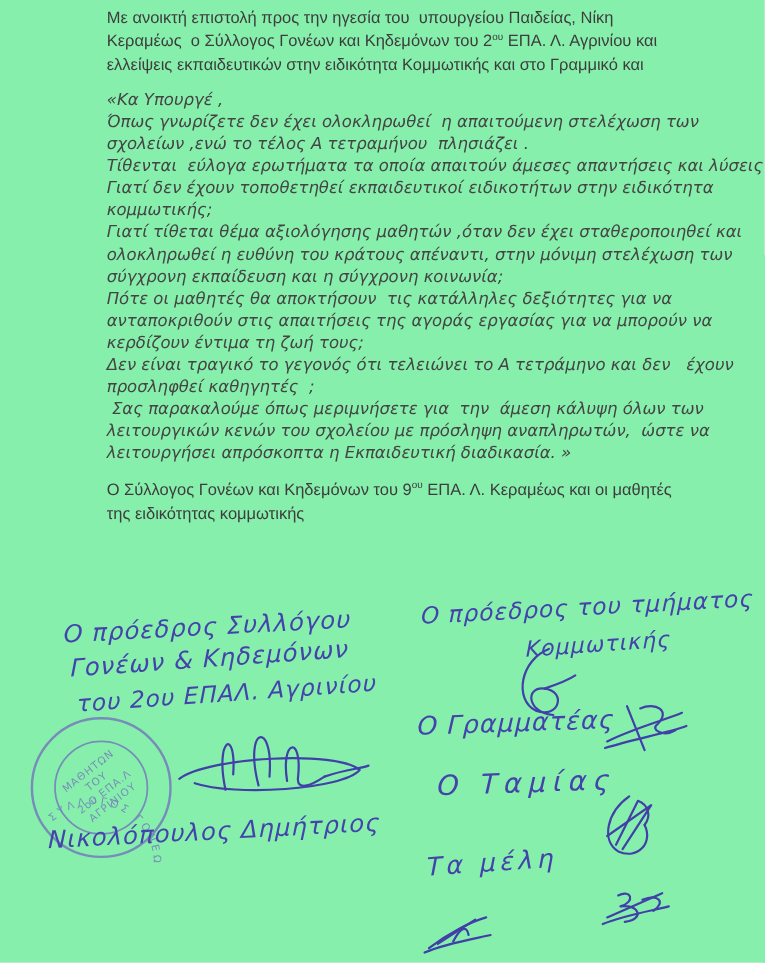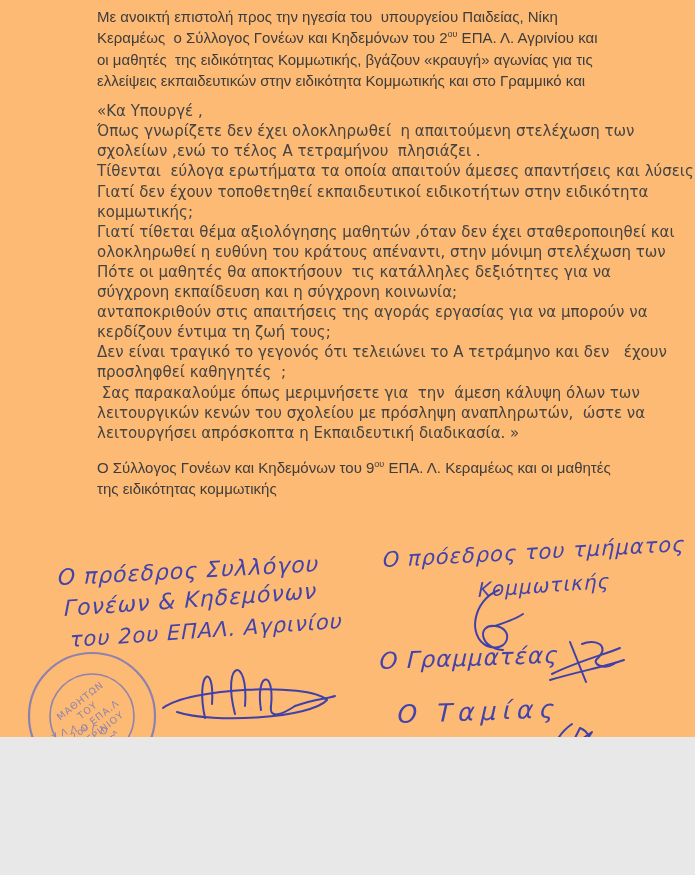--- a/index.html
+++ b/index.html
@@ -1,32 +1,33 @@
 <!DOCTYPE html>
 <html><head>
 <meta charset="utf-8">
 <style>
   html,body{margin:0;padding:0;background:#e8e8e8;}
   .page{
     position:relative;
-    width:695px;height:737px;
-    background:#fdba74;
+    width:695px;height:875px;
+    background:#86efac;
     font-family:"Liberation Sans",sans-serif;
     overflow:hidden;
     margin:0 auto;
   }
   
   .typed{
     position:absolute;left:97px;top:6px;width:560px;
     color:#3d3d3d;font-size:15px;
   }
   .ln{white-space:pre;}
   .para-intro{line-height:21.3px;}
   .para-quote{
     margin-top:10px;line-height:20.1px;
+    font-style:italic;
     font-family:"DejaVu Sans",sans-serif;
     color:#444444;
   }
   .para-closing{margin-top:14px;line-height:21.3px;}
   sup{font-size:9px;line-height:0;margin-top:33px;}
   
   .hw{
     position:absolute;
     color:#4343ab;
     font-family:"DejaVu Sans",sans-serif;
@@ -44,35 +45,34 @@
 </head>
 <body>
 
 <div class="page">
 
   <div class="typed">
 
     <div class="para-intro">
       <div class="ln">Με ανοικτή επιστολή προς την ηγεσία του  υπουργείου Παιδείας, Νίκη</div>
       <div class="ln"><span>Κεραμέως  ο Σύλλογος Γονέων και Κηδεμόνων του 2</span><sup>ου</sup><span> ΕΠΑ. Λ. Αγρινίου και</span></div>
-      <div class="ln">οι μαθητές  της ειδικότητας Κομμωτικής, βγάζουν «κραυγή» αγωνίας για τις</div>
       <div class="ln">ελλείψεις εκπαιδευτικών στην ειδικότητα Κομμωτικής και στο Γραμμικό και</div>
     </div>
 
     <div class="para-quote">
       <div class="ln">«Κα Υπουργέ ,</div>
       <div class="ln">Όπως γνωρίζετε δεν έχει ολοκληρωθεί  η απαιτούμενη στελέχωση των</div>
       <div class="ln">σχολείων ,ενώ το τέλος Α τετραμήνου  πλησιάζει .</div>
       <div class="ln">Τίθενται  εύλογα ερωτήματα τα οποία απαιτούν άμεσες απαντήσεις και λύσεις .</div>
       <div class="ln">Γιατί δεν έχουν τοποθετηθεί εκπαιδευτικοί ειδικοτήτων στην ειδικότητα</div>
       <div class="ln">κομμωτικής;</div>
       <div class="ln">Γιατί τίθεται θέμα αξιολόγησης μαθητών ,όταν δεν έχει σταθεροποιηθεί και</div>
       <div class="ln">ολοκληρωθεί η ευθύνη του κράτους απέναντι, στην μόνιμη στελέχωση των</div>
+      <div class="ln">σύγχρονη εκπαίδευση και η σύγχρονη κοινωνία;</div>
       <div class="ln">Πότε οι μαθητές θα αποκτήσουν  τις κατάλληλες δεξιότητες για να</div>
-      <div class="ln">σύγχρονη εκπαίδευση και η σύγχρονη κοινωνία;</div>
       <div class="ln">ανταποκριθούν στις απαιτήσεις της αγοράς εργασίας για να μπορούν να</div>
       <div class="ln">κερδίζουν έντιμα τη ζωή τους;</div>
       <div class="ln">Δεν είναι τραγικό το γεγονός ότι τελειώνει το Α τετράμηνο και δεν   έχουν</div>
       <div class="ln">προσληφθεί καθηγητές  ;</div>
       <div class="ln"> Σας παρακαλούμε όπως μεριμνήσετε για  την  άμεση κάλυψη όλων των</div>
       <div class="ln">λειτουργικών κενών του σχολείου με πρόσληψη αναπληρωτών,  ώστε να</div>
       <div class="ln">λειτουργήσει απρόσκοπτα η Εκπαιδευτική διαδικασία. »</div>
     </div>
 
     <div class="para-closing">

